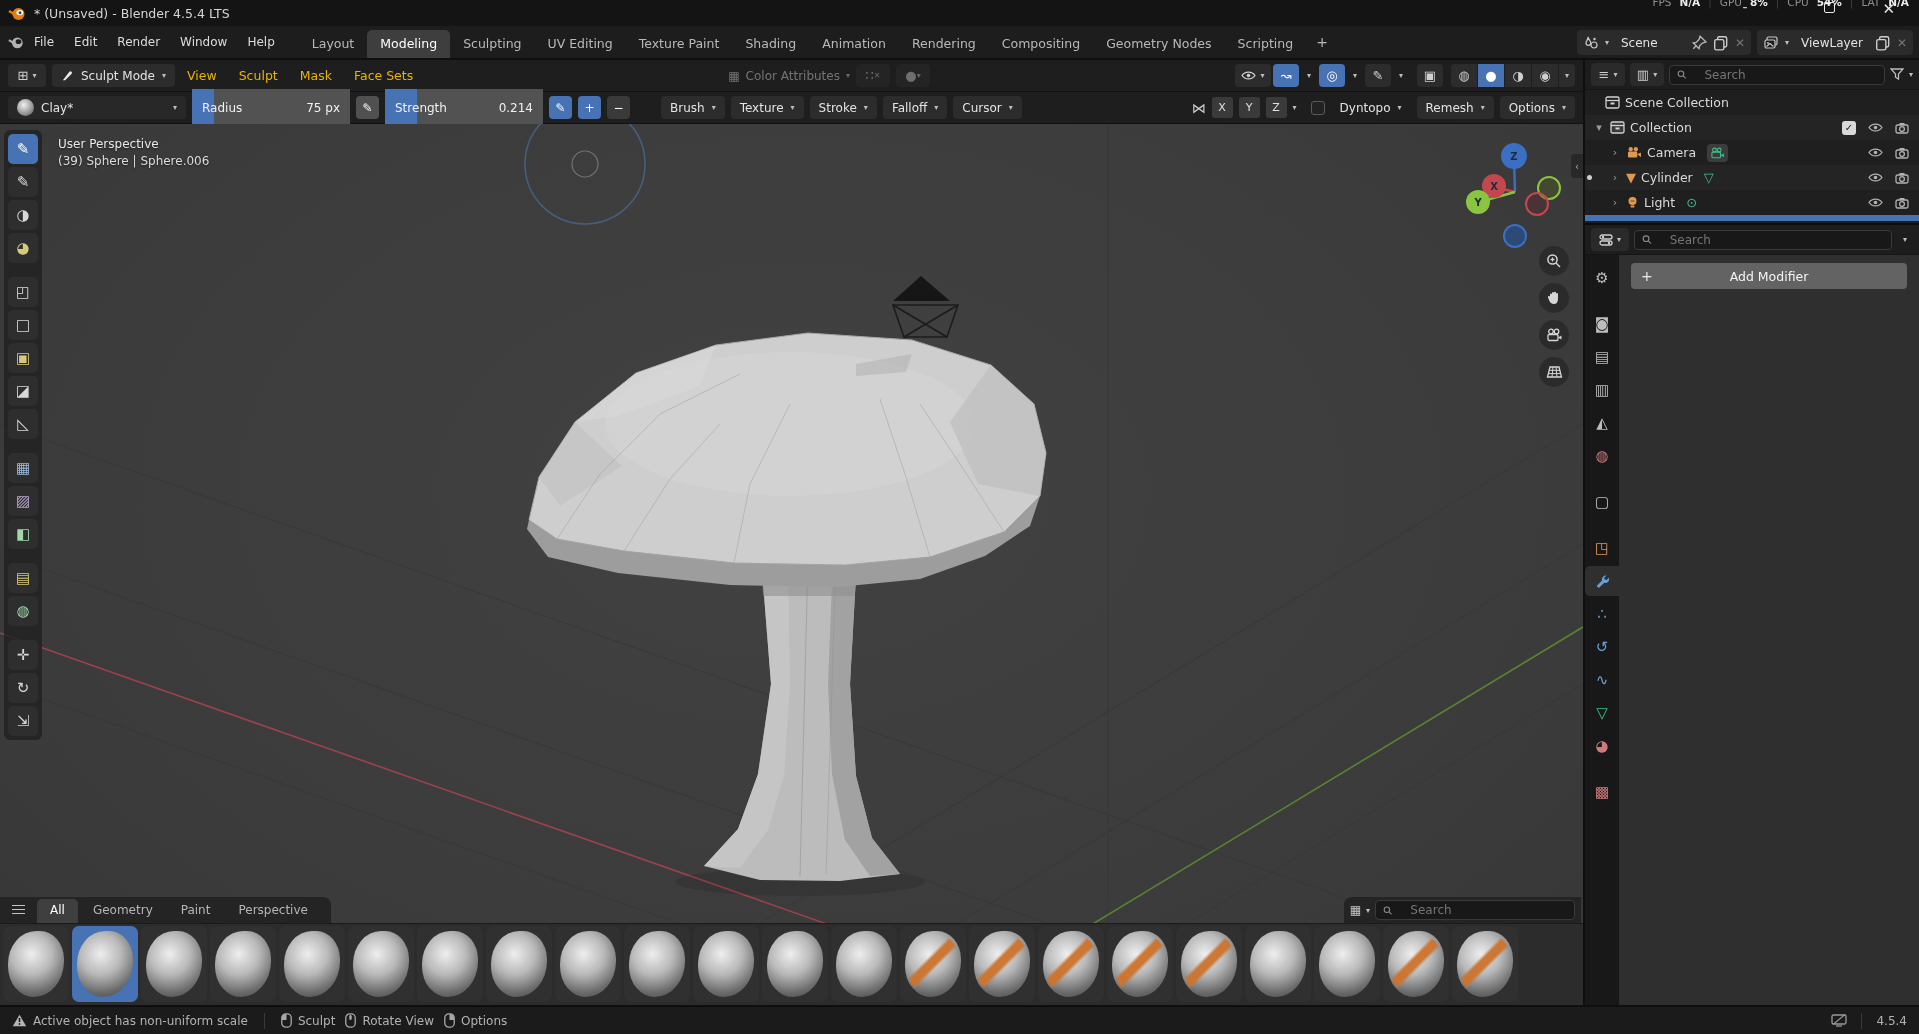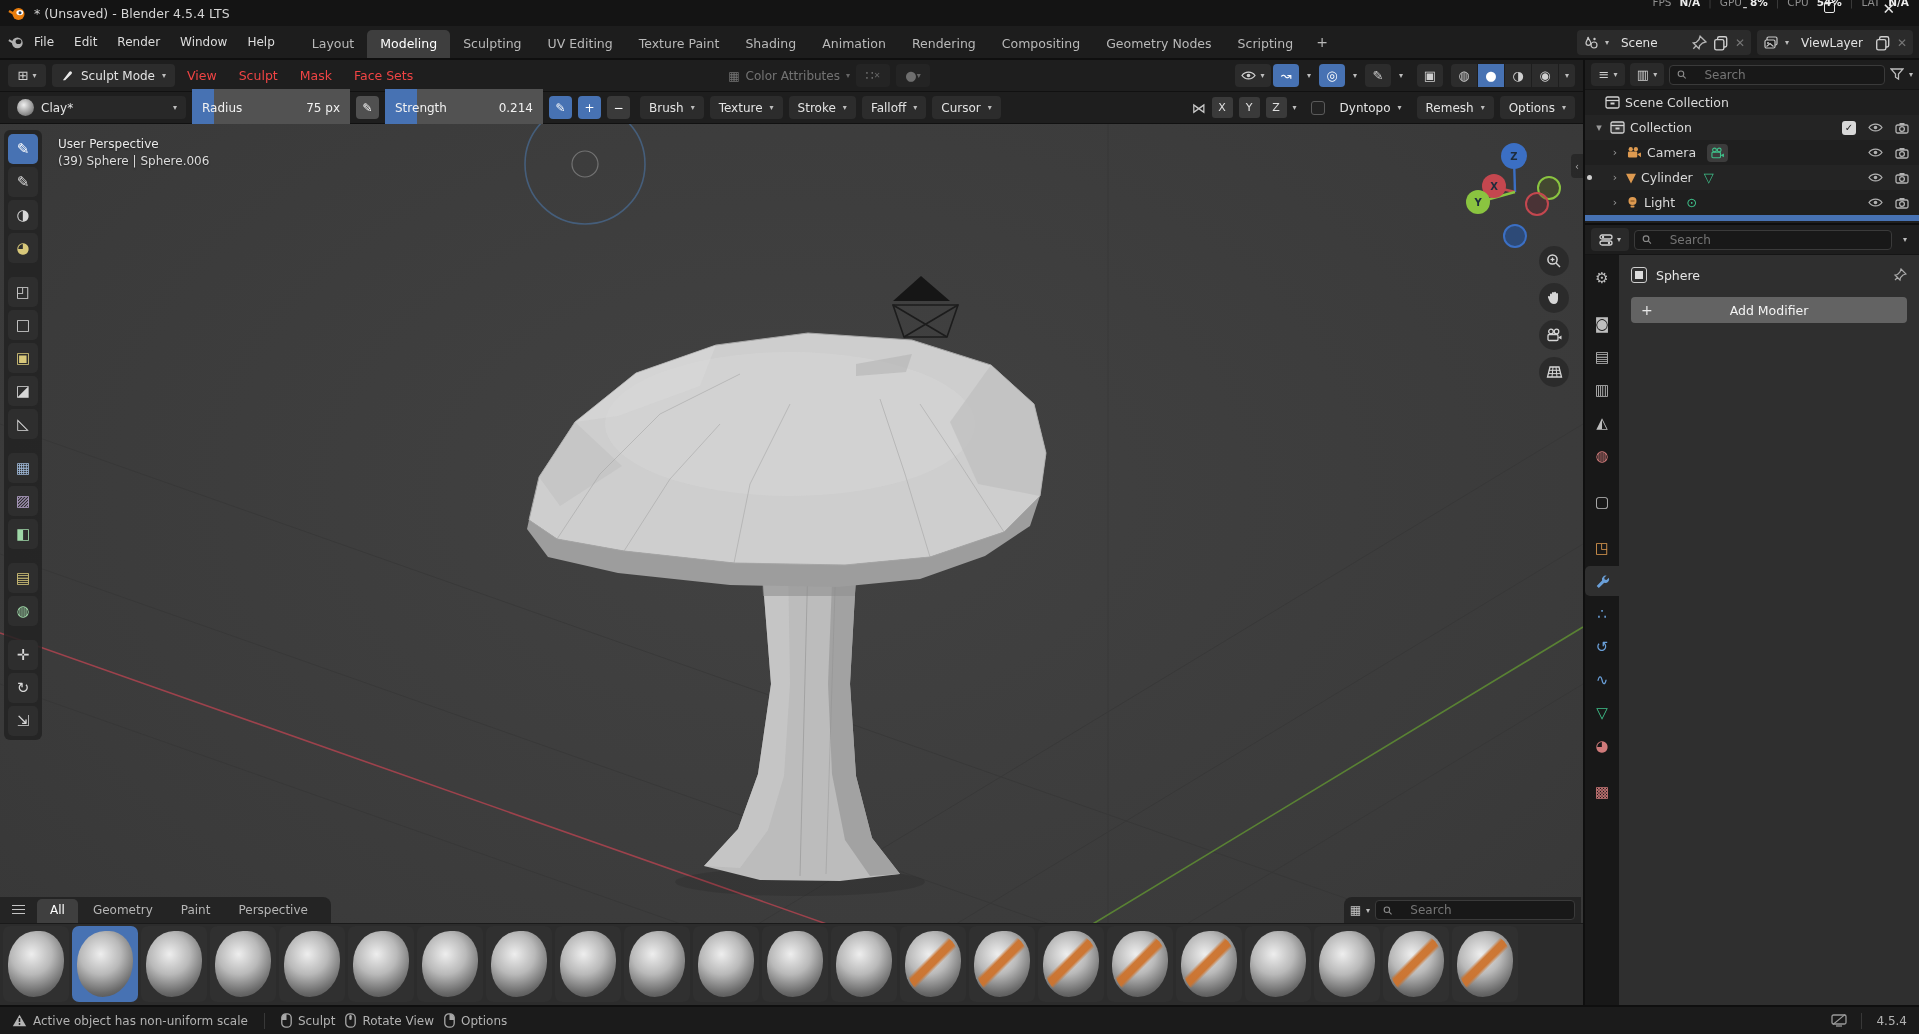--- a/index.html
+++ b/index.html
@@ -40,21 +40,21 @@
 
   
   .content { display:flex; height:945px; }
   .left-col { width:1583px; display:flex; flex-direction:column; position:relative; }
   .right-col { width:336px; background:#212121; border-left:2px solid #0f0f0f; display:flex; flex-direction:column; }
 
   
   .vp-header { height:32px; background:#1e1e1e; border-bottom:1px solid #111; display:flex; align-items:center; padding:0 8px; gap:2px; }
   .vp-tools  { height:32px; background:#1e1e1e; border-bottom:1px solid #111; display:flex; align-items:center; padding:0 8px; gap:6px; }
   .dd { background:#2c2c2c; border-radius:4px; height:23px; display:inline-flex; align-items:center; gap:7px; padding:0 9px; color:#e3e3e3; }
-  .hmenu { padding:0 10px; color:#ef4444; font-size:12.5px; }
+  .hmenu { padding:0 10px; color:#eab308; font-size:12.5px; }
   .spacer { flex:1; }
   .hbtn { width:26px; height:23px; background:#2c2c2c; border-radius:4px; display:inline-flex; align-items:center; justify-content:center; color:#d0d0d0; font-size:13px; }
   .hbtn.on { background:var(--accent); color:#fff; }
   .hgroup { display:flex; gap:1px; }
   .hgroup .hbtn { border-radius:0; }
   .hgroup .hbtn:first-child { border-radius:4px 0 0 4px; }
   .hgroup .hbtn:last-child  { border-radius:0 4px 4px 0; }
   .disabled-grp { opacity:.45; display:flex; align-items:center; gap:6px; }
 
   .slider { height:37px; background:#525252; border-radius:0; position:relative; overflow:hidden; display:inline-flex; align-items:center; justify-content:space-between; padding:0 10px; color:#f1f1f1; }
@@ -303,21 +303,21 @@
       </div>
       <span class="sq-btn">✎</span>
       <div class="slider" style="width:158px">
         <i class="fill" style="width:20%"></i>
         <span>Strength</span>
         <span>0.214</span>
       </div>
       <span class="sq-btn blue">✎</span>
       <span class="sq-btn blue">+</span>
       <span class="sq-btn dark">−</span>
-      <div class="dd" style="margin-left:4px">
+      <div class="dd" style="margin-left:25px">
           <span>Brush</span>
           <span class="chev">▾</span>
         </div>
       <div class="dd">
           <span>Texture</span>
           <span class="chev">▾</span>
         </div>
       <div class="dd">
           <span>Stroke</span>
           <span class="chev">▾</span>
@@ -803,29 +803,20 @@
             </span>
           <span class="ptab c-red">
               <span>◕</span>
             </span>
           <span class="ptab-gap"></span>
           <span class="ptab c-red">
               <span>▩</span>
             </span>
         </div>
         <div class="props-content">
-          <div class="crumb">
-            <span class="obj-brackets">
-                <i></i>
-              </span>
-            <span>Sphere</span>
-            <svg class="pin" width="14" height="14" viewBox="0 0 14 14">
-              <path d="M8 1 L13 6 L10 7 L7.5 9.5 L7 12 L2 7 L4.5 6.5 L7 4 Z M2 12 L5 9" fill="none" stroke="#a8a8a8" stroke-width="1.2"></path>
-            </svg>
-          </div>
           <div class="add-modifier">
             <span class="plus">+</span>
             <span>Add Modifier</span>
           </div>
         </div>
       </div>
     </div>
   </div>
 </div>
 

